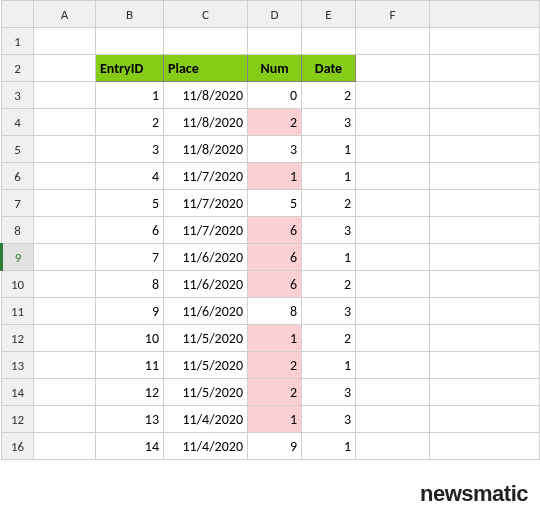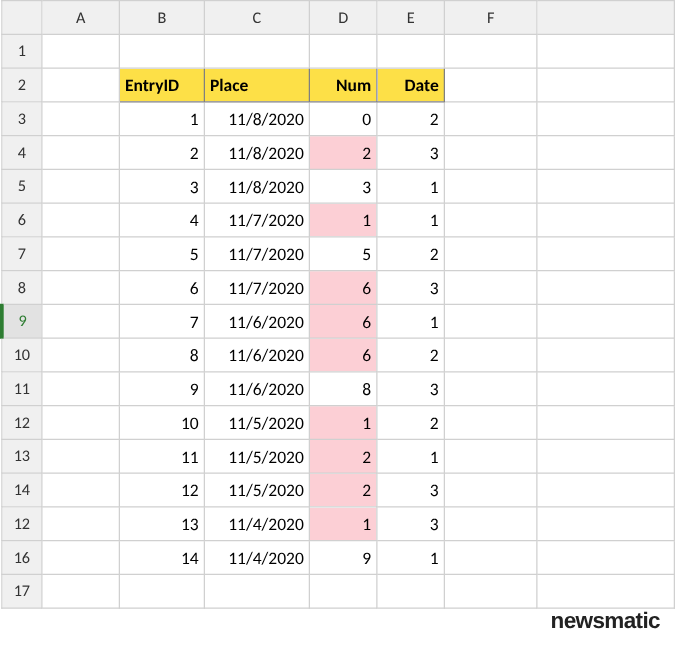--- a/index.html
+++ b/index.html
@@ -52,34 +52,34 @@
     color: #2e7d32;
   }
   .colA { width: 62px; }
   .colB { width: 68px; }
   .colC { width: 84px; }
   .colD { width: 54px; }
   .colE { width: 54px; }
   .colF { width: 74px; }
   .colG { width: 110px; }
   .table-hdr {
-    background: #fde047;
+    background: #84cc16;
     font-weight: bold;
     border: 1px solid #808080 !important;
   }
   .table-hdr.left { text-align: left; padding-left: 4px; }
-  .table-hdr.right { text-align: right; padding-right: 4px; }
+  .table-hdr.right { text-align: center; padding-right: 4px; }
   .num { text-align: right; }
   .hl { background: #fccfd5; }
   .watermark {
     position: absolute;
     right: 12px;
     bottom: 10px;
     font-family: Arial, sans-serif;
-    font-size: 18px;
+    font-size: 22px;
     font-weight: bold;
     color: #222;
     letter-spacing: -0.5px;
   }
 </style>
 </head>
 <body>
 
 <table class="sheet">
   <colgroup>
@@ -258,26 +258,16 @@
       <tr>
         <td class="rowhdr">16</td>
         <td class=""></td>
         <td class="num">14</td>
         <td class="num">11/4/2020</td>
         <td class="num">9</td>
         <td class="num">1</td>
         <td class=""></td>
         <td class=""></td>
       </tr>
-      <tr>
-        <td class="rowhdr">17</td>
-        <td class=""></td>
-        <td class=""></td>
-        <td class=""></td>
-        <td class=""></td>
-        <td class=""></td>
-        <td class=""></td>
-        <td class=""></td>
-      </tr>
     </tbody>
 </table>
 
 <div class="watermark">newsmatic</div>
 
 </body></html>

